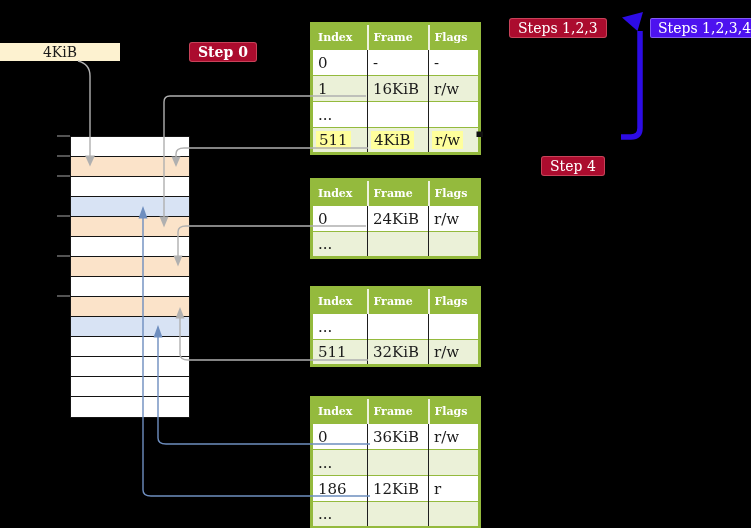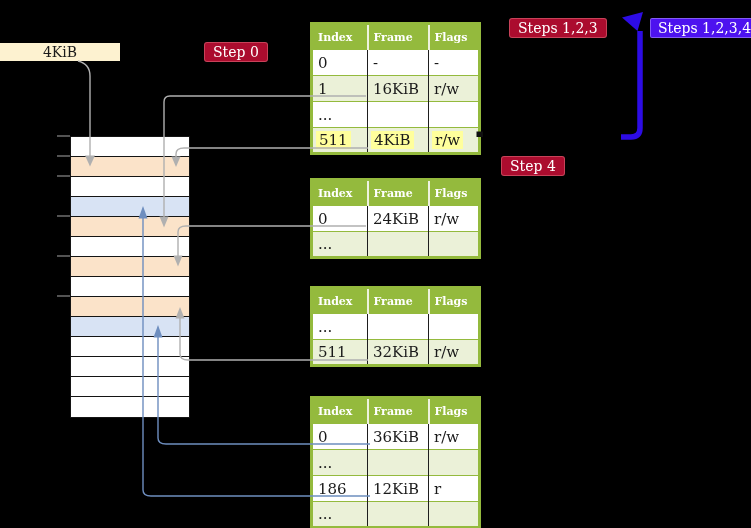--- a/index.html
+++ b/index.html
@@ -24,24 +24,24 @@
     background:var(--crimson-label,#ab0c2e);color:#fff;
     padding:0 8px;border-radius:3px;
     border:1px solid rgba(255,170,170,.35);
     text-align:center;
   }
   .label.violet{
     background:var(--blueviolet-label,#4d12ef);color:#fff;
     padding:0 7px;border-radius:2px;
     border:1px solid rgba(200,180,255,.45);
   }
-  .step0{left:204px;top:42px;}
+  .step0{left:189px;top:42px;font-weight:bold;}
   .steps123{left:509px;top:18px;}
   .steps1234{left:650px;top:18px;}
-  .step4{left:501px;top:156px;}
+  .step4{left:541px;top:156px;}
 
   
   .memory{
     position:absolute;left:70px;top:136px;width:120px;
     border:1px solid #141414;background:#fff;box-sizing:border-box;
   }
   .mem-row{height:20px;box-sizing:border-box;border-bottom:1px solid #141414;}
   .mem-row:last-child{border-bottom:none;}
   .mem-row.white{background:var(--memory-white,#fff);}
   .mem-row.peach{background:var(--memory-peach,#fbe3c9);}

